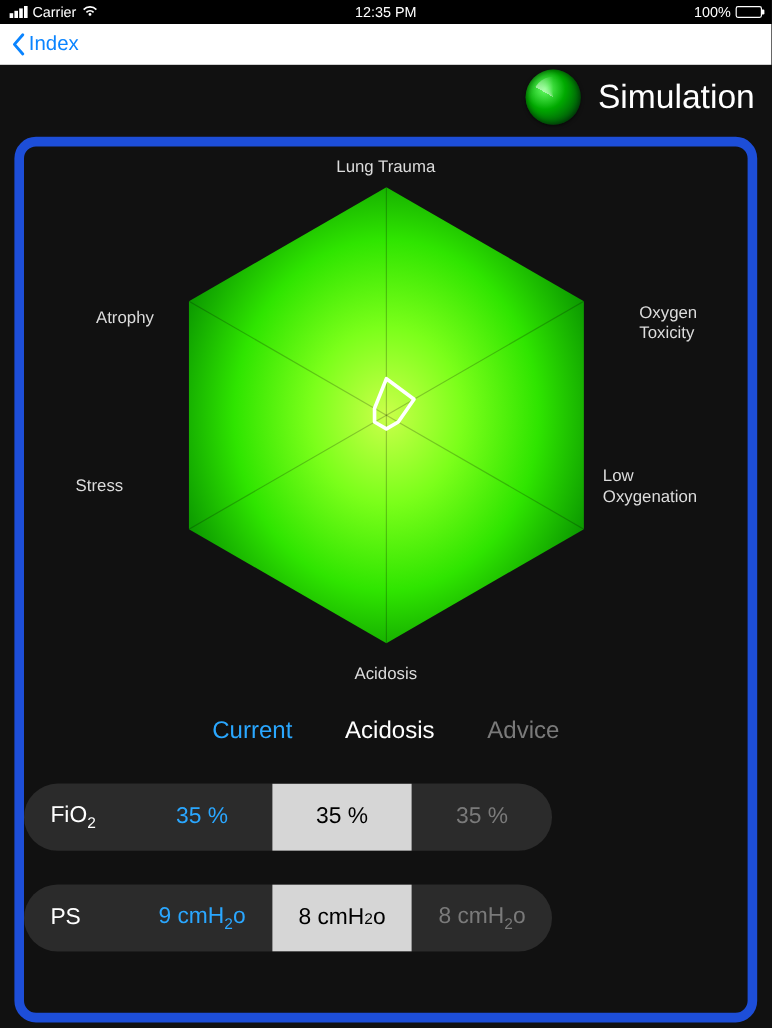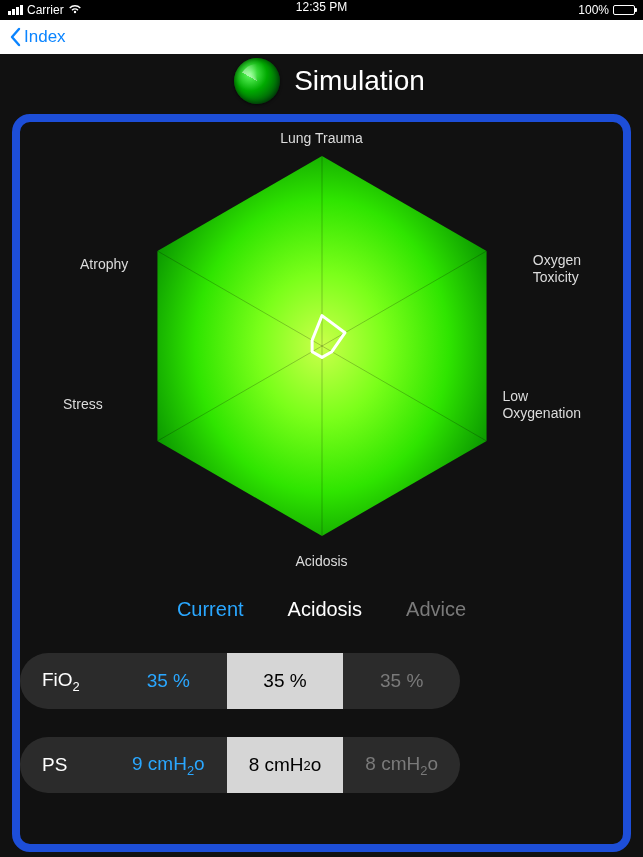--- a/index.html
+++ b/index.html
@@ -8,20 +8,21 @@
     height: 857px;
     background: #111;
     font-family: -apple-system, "Helvetica Neue", Arial, sans-serif;
     overflow: hidden;
     color: #fff;
   }
   .status-bar {
     height: 20px;
     background: #000;
     display: flex;
+    align-items: center;
     justify-content: space-between;
     padding: 0 8px;
     font-size: 12px;
     color: #fff;
   }
   .status-left { display: flex; align-items: center; gap: 4px; }
   .status-left .signal { display: flex; align-items: flex-end; gap: 1px; }
   .status-left .signal span { width: 3px; background: #fff; display: inline-block; }
   .status-left .signal span:nth-child(1){height:4px}
   .status-left .signal span:nth-child(2){height:6px}
@@ -39,21 +40,21 @@
     display: flex;
     align-items: center;
     padding: 0 8px;
   }
   .back-btn { display: flex; align-items: center; color: #0a84ff; font-size: 17px; cursor: pointer; gap: 2px;}
   .back-btn svg { width: 14px; height: 20px; }
 
   .header {
     display: flex;
     align-items: center;
-    justify-content: center;
+    justify-content: flex-end;
     padding: 4px 14px 10px 30px;
     border-radius: 17px;
   }
   .header-left { display: flex; align-items: center; gap: 14px; }
   .radar-icon {
     width: 46px; height: 46px; border-radius: 50%;
     background: radial-gradient(circle at 35% 35%, #6f6 0%, #0a0 40%, #021 100%);
     box-shadow: inset 0 0 6px rgba(0,0,0,.6), 0 1px 3px rgba(0,0,0,.6);
     position: relative;
   }

